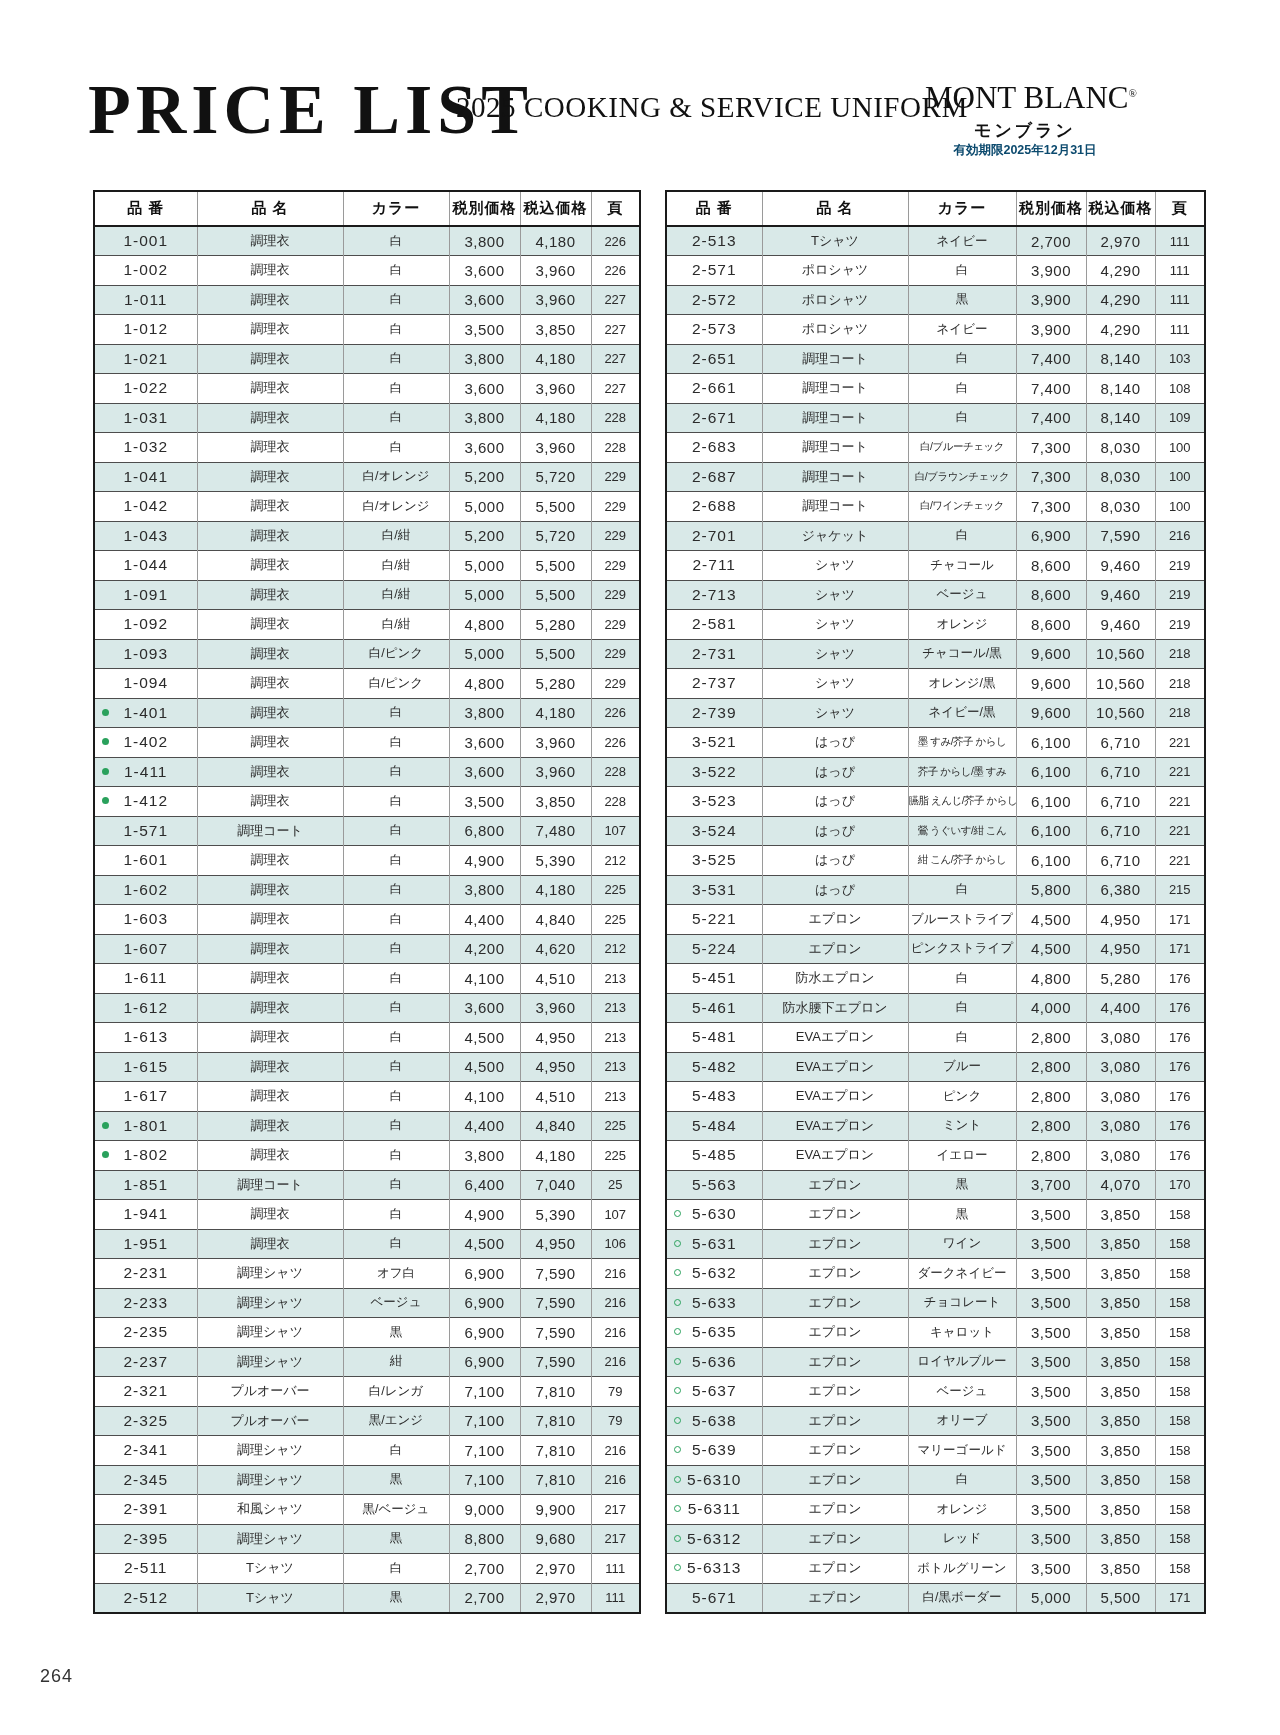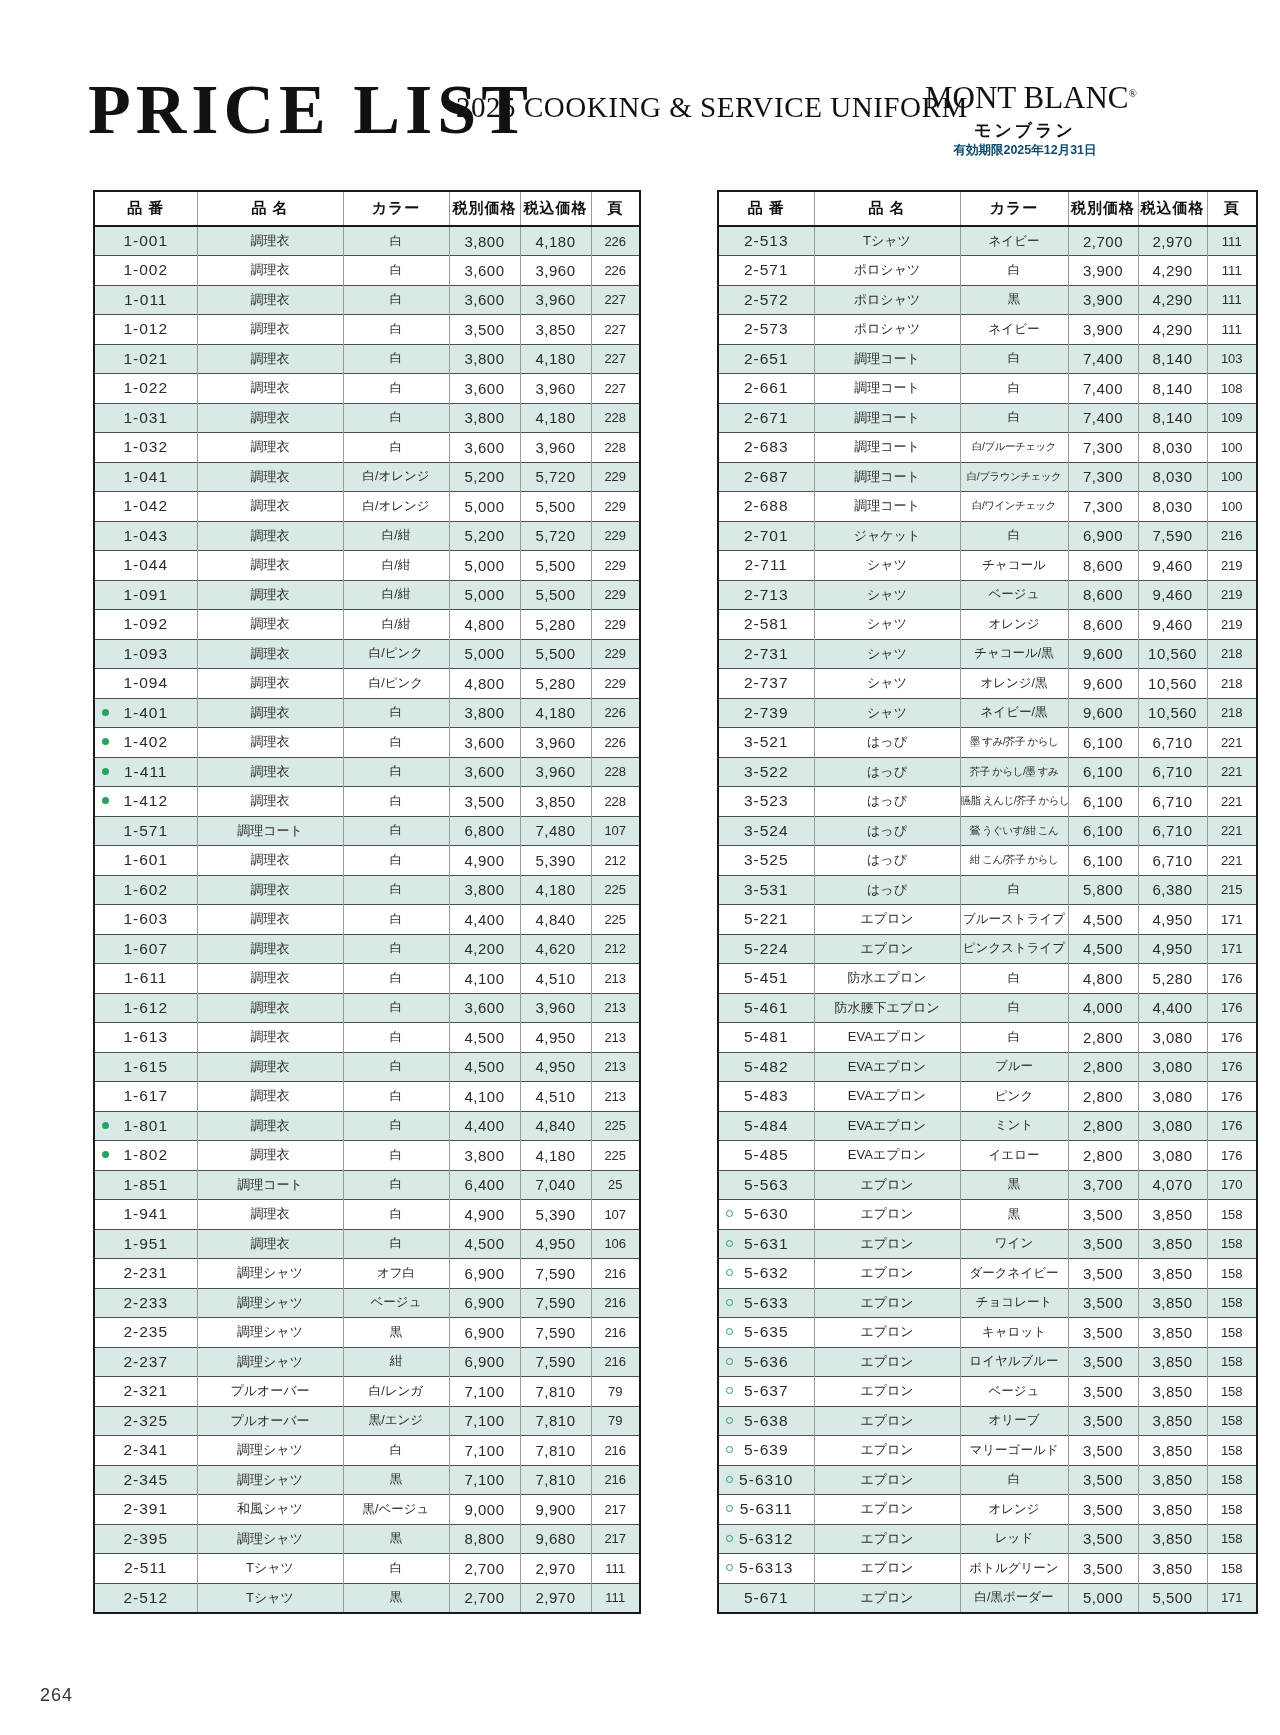--- a/index.html
+++ b/index.html
@@ -46,21 +46,21 @@
     font-weight:700;font-size:17px;letter-spacing:3px;
     margin-top:7px;line-height:1.1;
   }
   .brand-validity{
     font-weight:700;font-size:12.5px;letter-spacing:0;
     margin-top:2px;white-space:nowrap;color:#0c4a6e;
   }
   
   .tables{
     position:absolute;left:93px;top:190px;
-    display:flex;gap:76px;align-items:flex-start;
+    display:flex;gap:24px;align-items:flex-start;
   }
   table{
     border-collapse:collapse;table-layout:fixed;
     border:2px solid var(--border-dark);
     background:#fff;
   }
   th{
     height:35px;
     font-size:15px;font-weight:700;color:#111;
     border-bottom:2px solid var(--border-dark);
@@ -88,21 +88,21 @@
   .mark{
     position:absolute;left:7px;top:50%;
     width:7px;height:7px;margin-top:-4px;
     border-radius:50%;display:inline-block;
   }
   .mark.dot{background:var(--marker-green);}
   .mark.circle{border:1.6px solid var(--marker-green);background:transparent;}
   
   .footer-page{
     position:absolute;left:40px;top:1666px;
-    font-size:18px;color:#333;letter-spacing:1px;margin-top:19px;
+    font-size:18px;color:#333;letter-spacing:1px;
   }
 </style>
 </head>
 <body>
 
 <div class="page">
 
   <div class="hdr-title">PRICE LIST</div>
   <div class="hdr-subtitle">2025 COOKING &amp; SERVICE UNIFORM</div>
 

